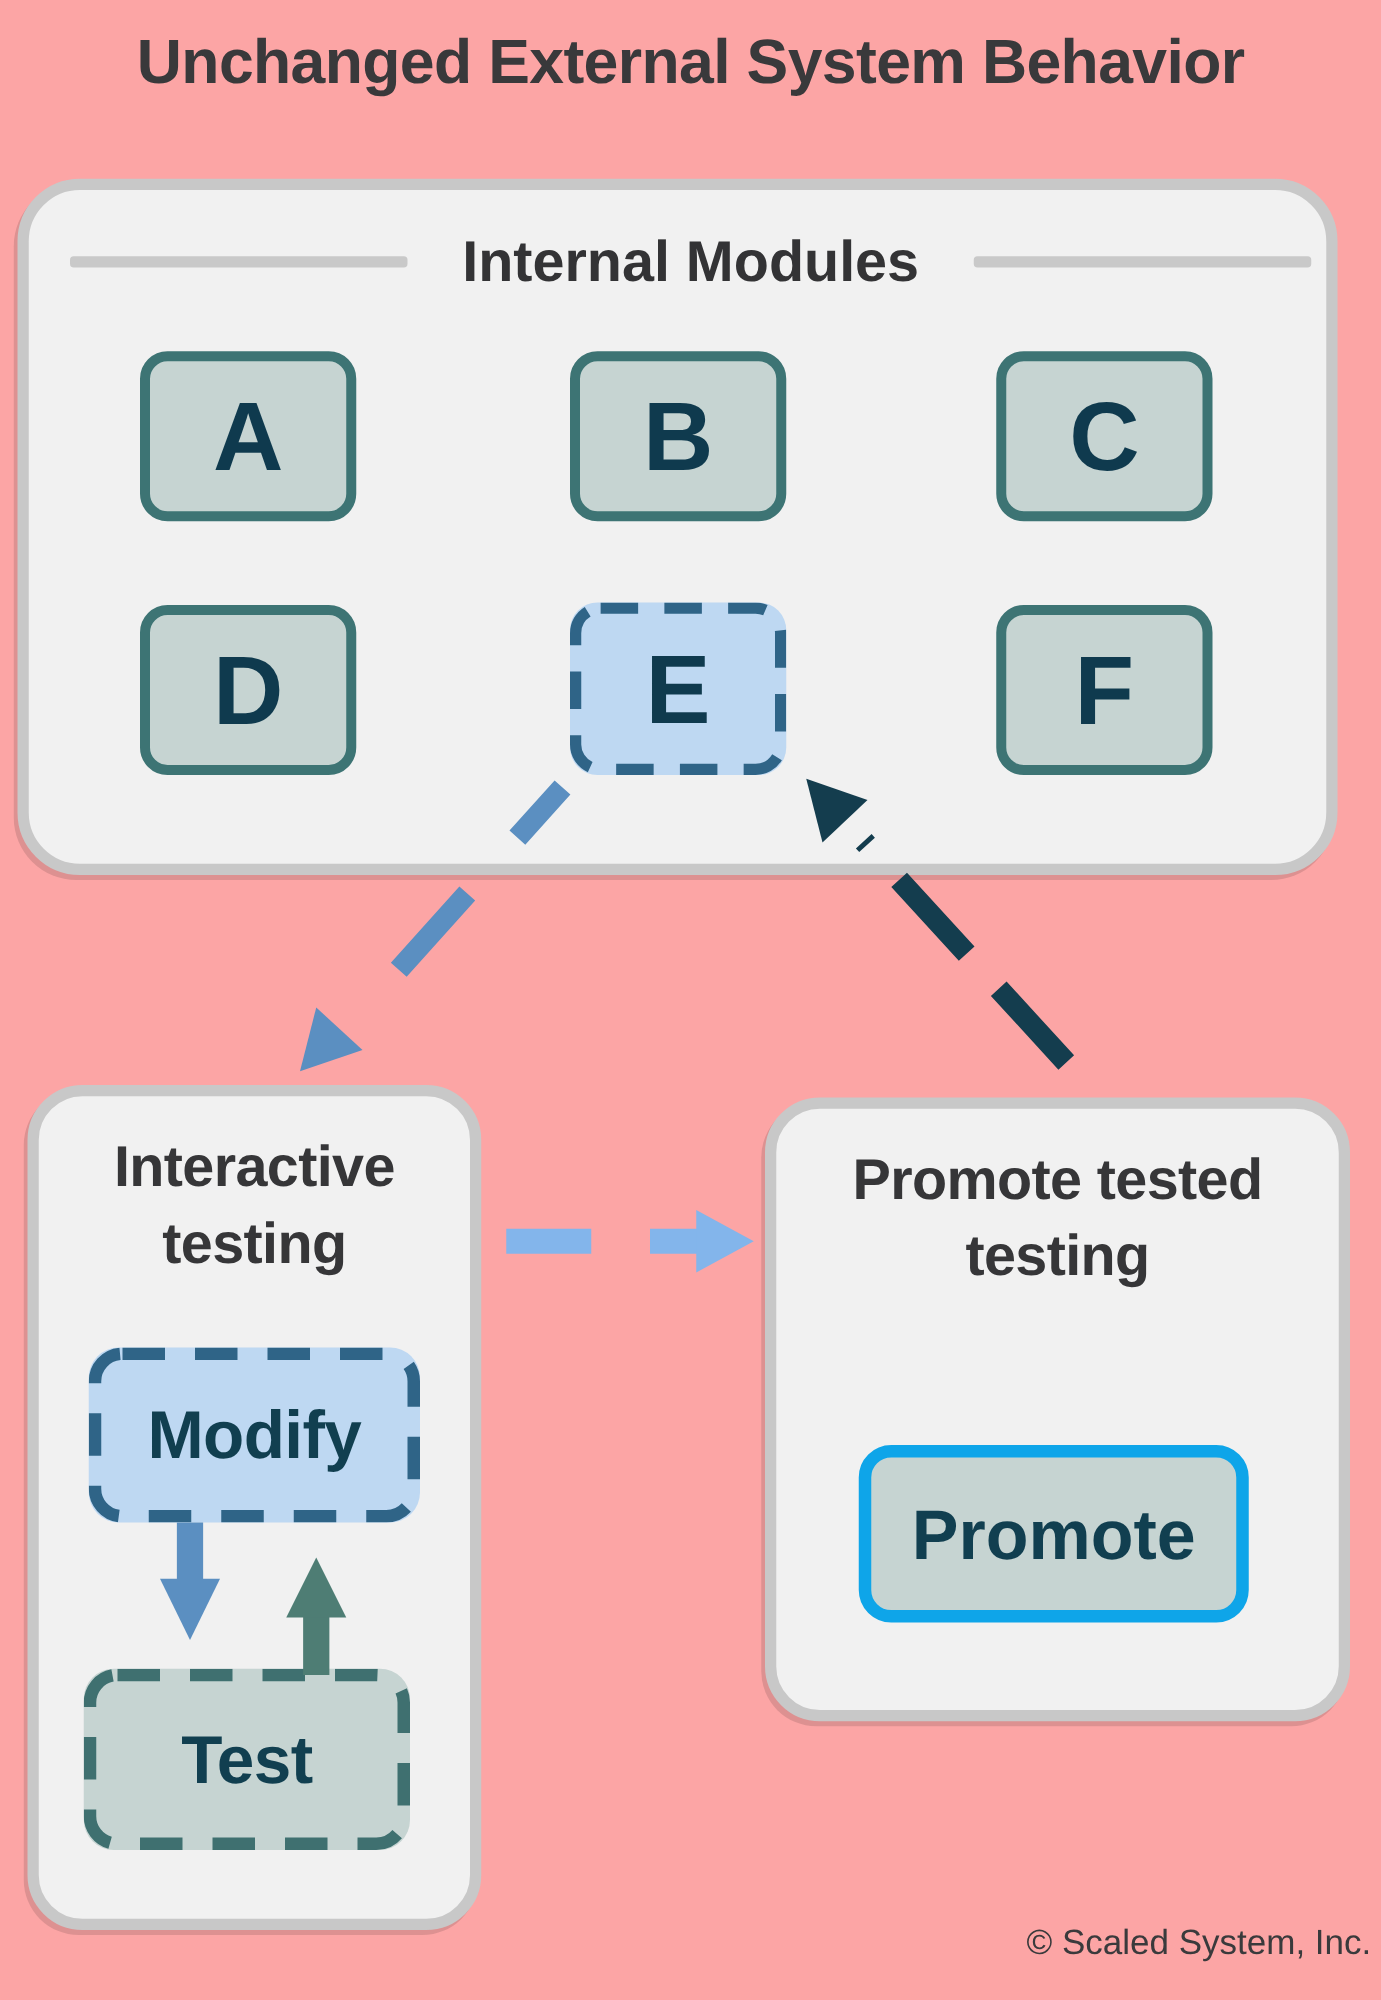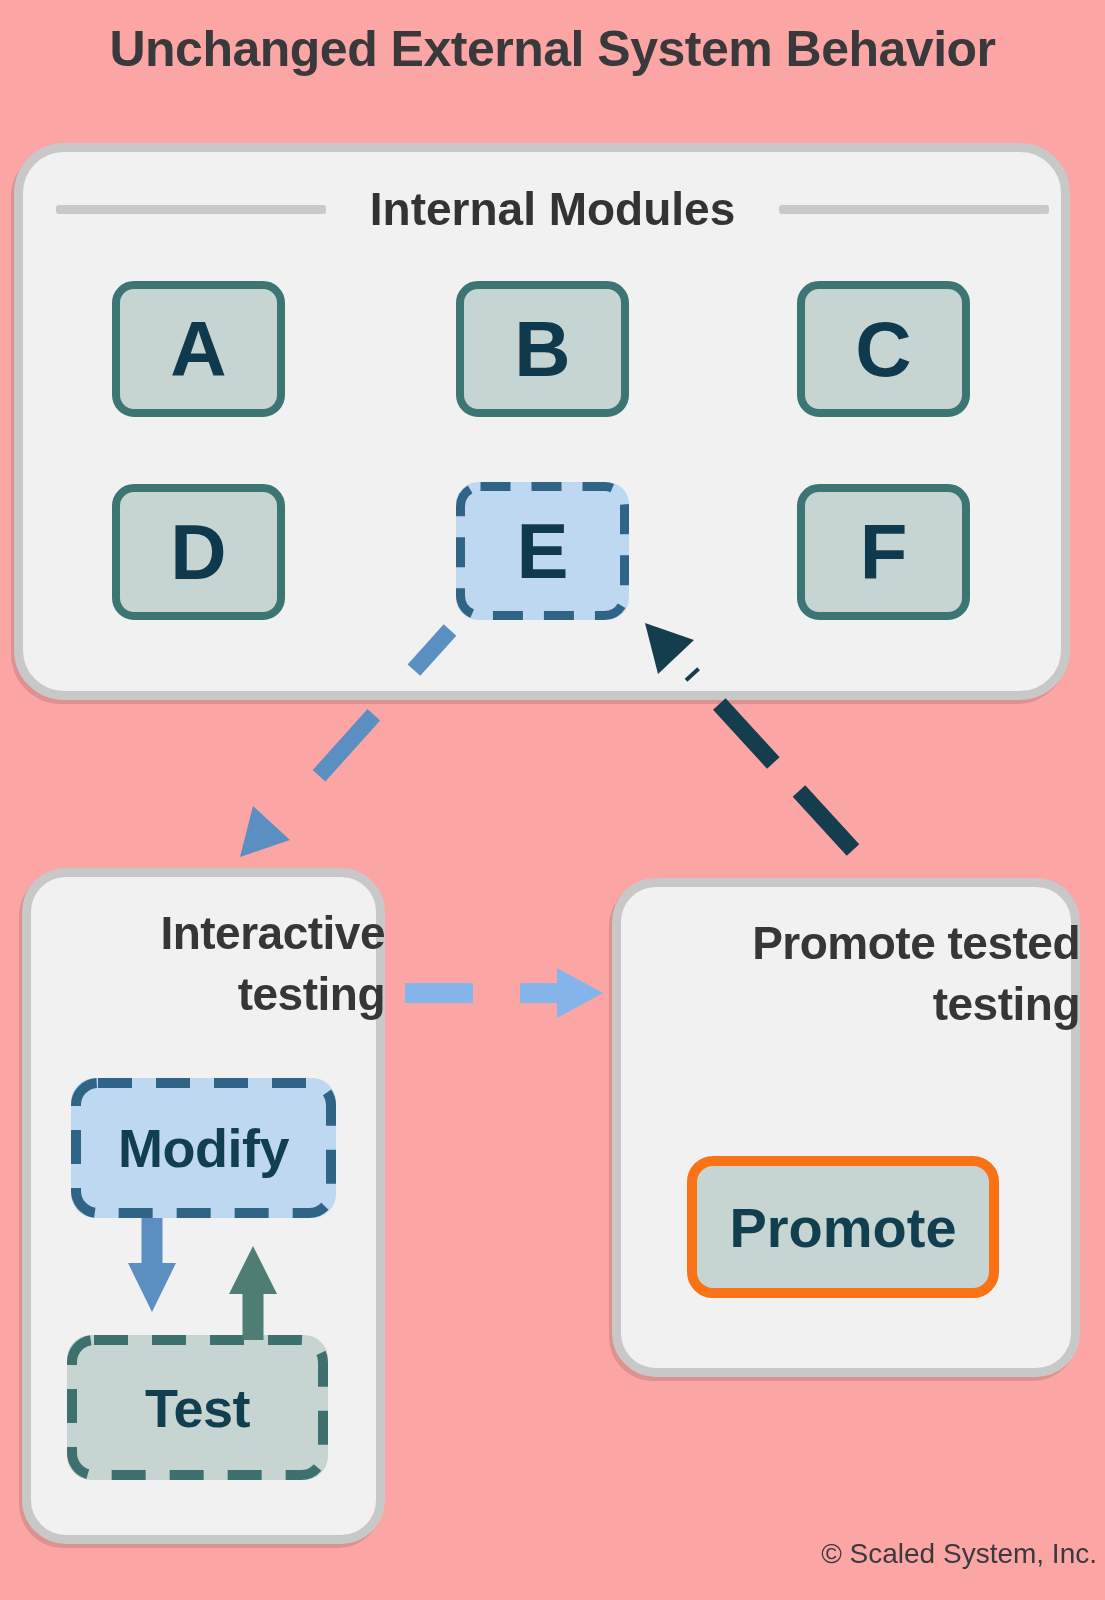--- a/index.html
+++ b/index.html
@@ -41,38 +41,38 @@
   }
   .m-a { left:112px; top:281px; } .m-b { left:456px; top:281px; } .m-c { left:797px; top:281px; }
   .m-d { left:112px; top:484px; } .m-e { left:456px; top:482px; height:138px; }
   .m-f { left:797px; top:484px; }
   .module.highlighted { background:#bed8f2; border:none; }
 
   .dashsvg { position:absolute; left:0; top:0; width:100%; height:100%; pointer-events:none; }
   .module span, .flowbox span { position:relative; }
 
   .panel-label {
-    position:absolute; text-align:right; font-weight:bold; color:#363638;
+    position:absolute; text-align:center; font-weight:bold; color:#363638;
     font-size:46px; line-height:61px; letter-spacing:-0.5px;
   }
   .lbl-testing { left:22px; top:903px; width:363px; }
   .lbl-promote { left:612px; top:913px; width:468px; }
   .panel-label span { display:block; }
 
   .flowbox {
     position:absolute; box-sizing:border-box; border-radius:24px;
     display:flex; align-items:center; justify-content:center;
     font-size:54px; font-weight:bold; color:#113f50; letter-spacing:-0.5px;
   }
   .box-modify { left:71px; top:1078px; width:265px; height:140px; background:#bed8f2; }
   .box-test   { left:67px; top:1335px; width:261px; height:145px; background:#c6d4d2; }
 
   .promote-btn {
     position:absolute; left:687px; top:1156px; width:312px; height:142px;
-    background:#c6d4d2; border:10px solid #f97316; border-radius:26px;
+    background:#c6d4d2; border:10px solid #0ea5e9; border-radius:26px;
     box-sizing:border-box; display:flex; align-items:center; justify-content:center;
     font-size:56px; font-weight:bold; color:#113f50;
   }
 
   .arrows { position:absolute; left:0; top:0; pointer-events:none; }
 
   .copyright {
     position:absolute; right:8px; top:1538px;
     font-size:28px; color:#3a3a3c; font-weight:normal;
   }

